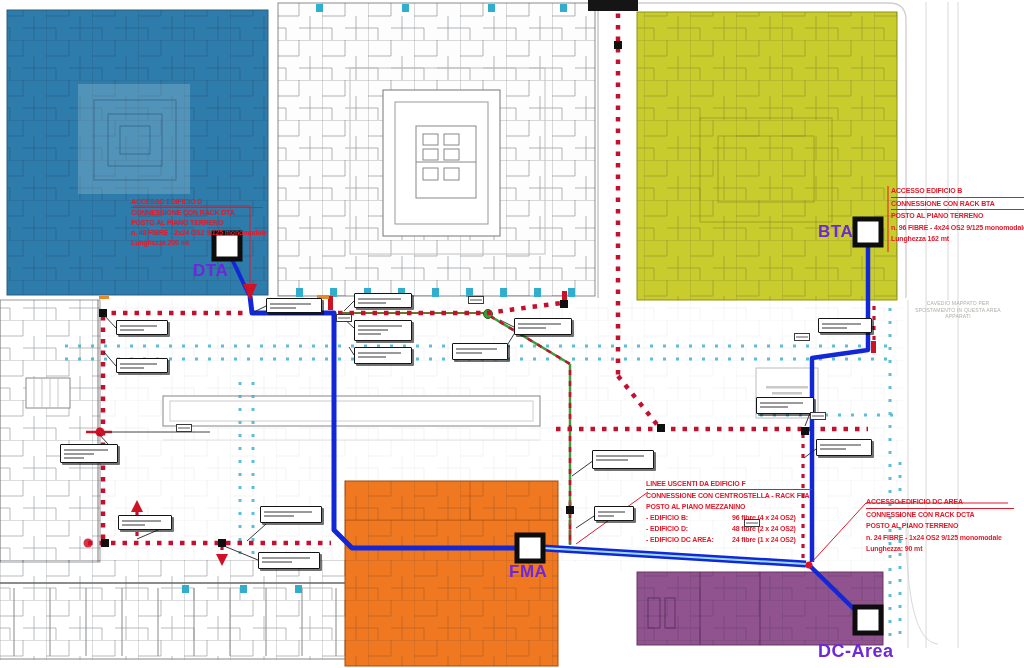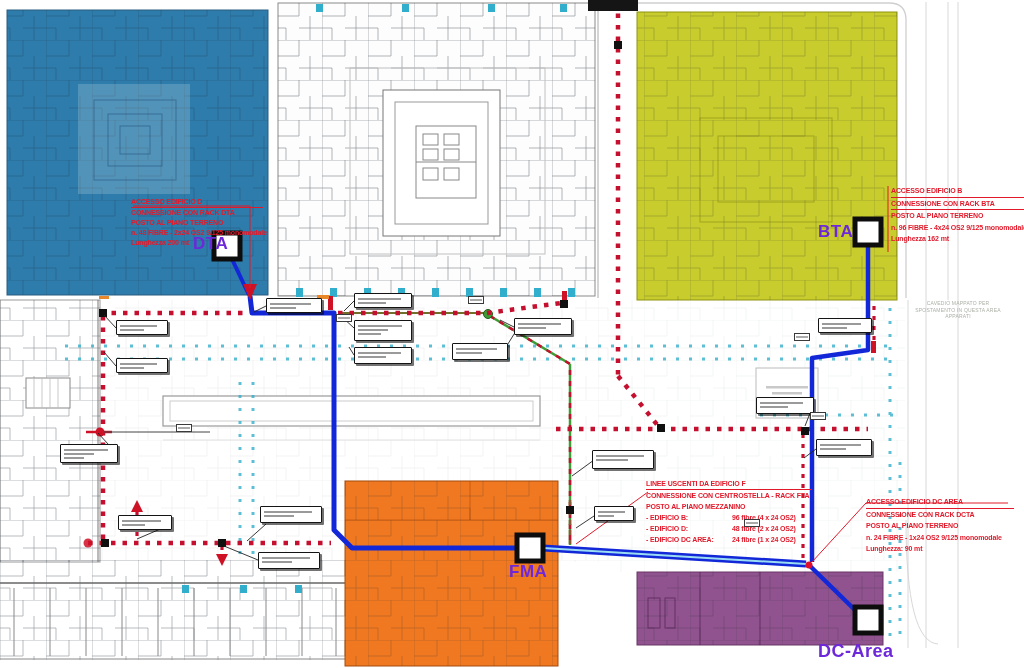--- a/index.html
+++ b/index.html
@@ -257,21 +257,21 @@
   <div>n. 24 FIBRE - 1x24 OS2 9/125 monomodale</div>
   <div>Lunghezza: 90 mt</div>
 </div>
 
 <div class="sidenote">
   <div>CAVEDIO MAPPATO PER</div>
   <div>SPOSTAMENTO IN QUESTA AREA</div>
   <div>APPARATI</div>
 </div>
 
-<div class="nlabel" style="left:193px;top:234px">DTA</div>
+<div class="nlabel" style="left:193px;top:261px">DTA</div>
 <div class="nlabel" style="left:818px;top:222px">BTA</div>
 <div class="nlabel" style="left:509px;top:562px">FMA</div>
 <div class="nlabel big" style="left:818px;top:641px">DC-Area</div>
 
 <div class="co" style="left:116px;top:320px;width:52px;height:15px">
       <i style="width:85%"></i>
       <i style="width:55%"></i>
     </div>
 <div class="co" style="left:116px;top:358px;width:52px;height:15px">
       <i style="width:85%"></i>

